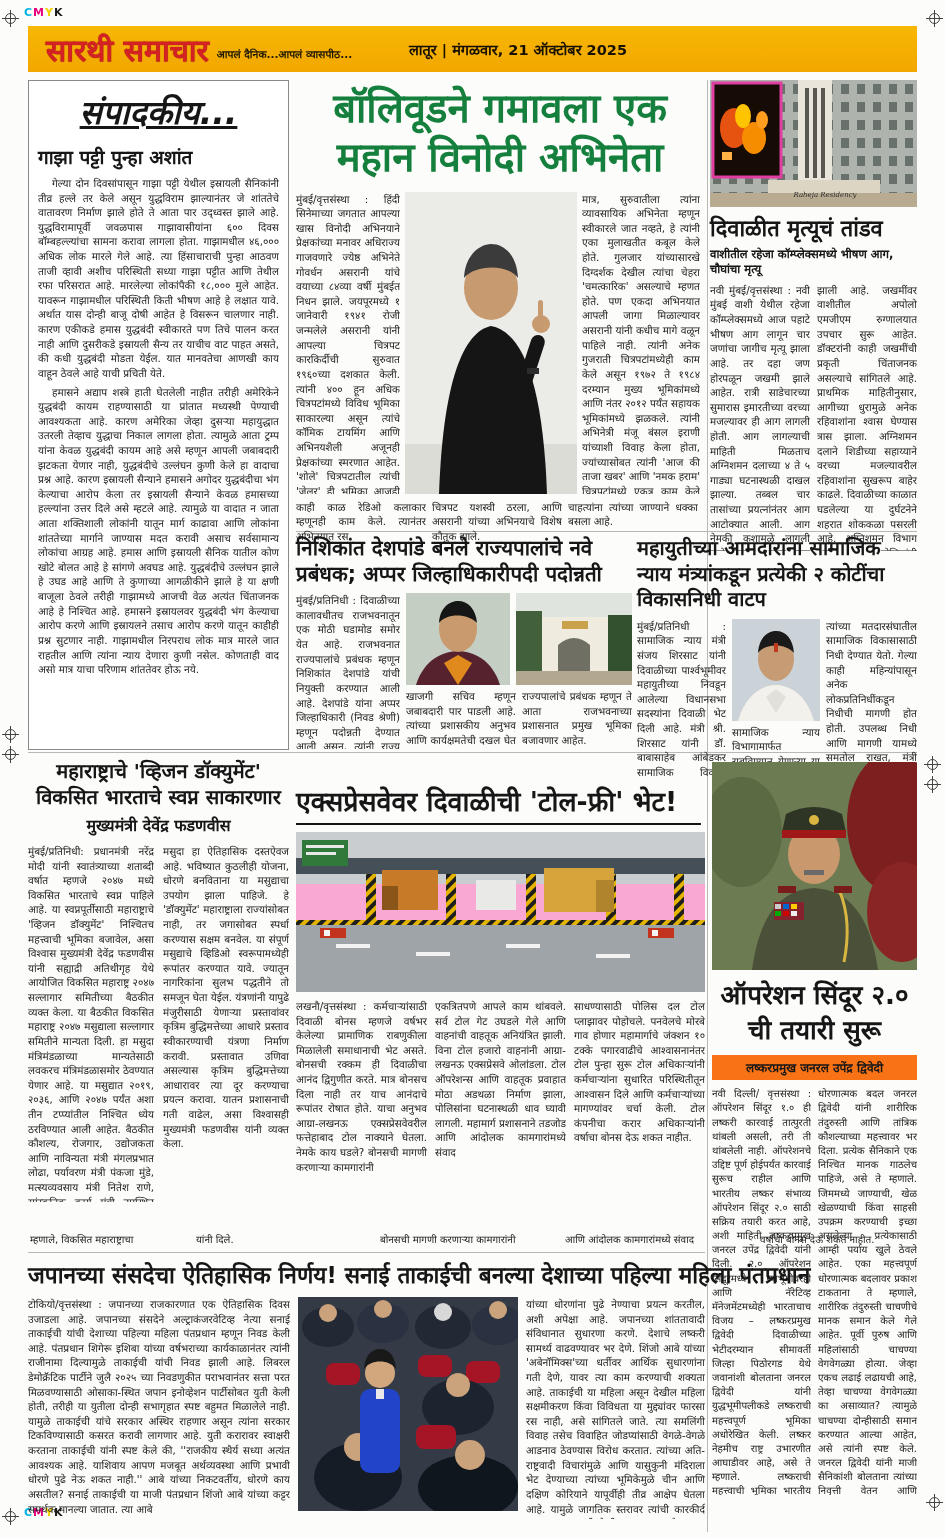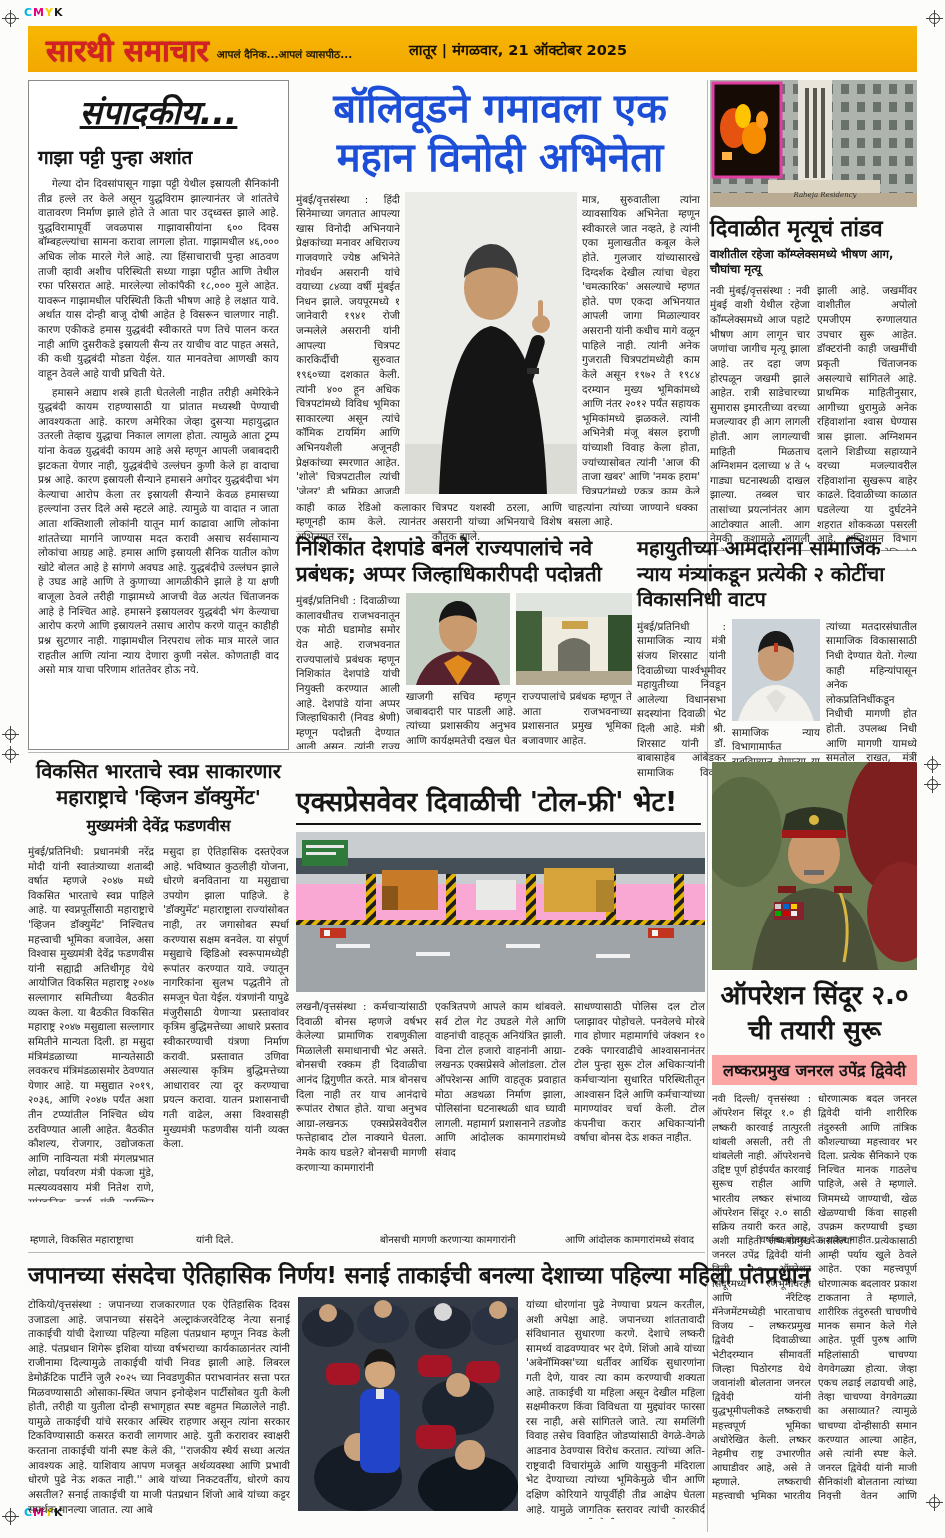--- a/index.html
+++ b/index.html
@@ -22,21 +22,21 @@
   .sq{display:inline-block;width:5px;height:5px;background:#181000;margin-right:5px;vertical-align:middle;}
   
   .ed-box{left:28px;top:80px;width:261px;height:670px;border:1.5px solid #8a8a8a;box-sizing:border-box;padding:6px 9px;background:#fff;}
   .ed-title{font-size:33px;font-weight:800;font-style:italic;text-align:center;text-decoration:underline;margin:2px 0 10px 0;}
   .ed-head{font-size:19px;font-weight:800;margin:0 0 6px 0;}
   .bodytxt{font-size:10.3px;line-height:1.42;text-align:justify;color:#1c1c1c;}
   .ed-box .bodytxt{height:560px;overflow:hidden;}
   .ed-box p{margin:0 0 4px 0;text-indent:14px;}
   
   .lead-art{left:296px;top:84px;width:408px;}
-  .lead-head{font-size:40px;line-height:1.22;font-weight:800;text-align:center;color:#1d4ed8;}
+  .lead-head{font-size:40px;line-height:1.22;font-weight:800;text-align:center;color:#15803d;}
   .cols{display:flex;gap:5px;margin-top:10px;}
   .col{overflow:hidden;}
   .photo{position:relative;overflow:hidden;background:#f9a8d4;}
   .photo svg{display:block;width:100%;height:100%;}
   .lead-c1{width:104px;height:302px;}
   .lead-ph{width:172px;height:302px;}
   .lead-c2{width:118px;height:302px;}
   .lead-foot .col{width:130px;height:52px;}
   .lead-foot{gap:6px;margin-top:6px;}
   
@@ -76,21 +76,21 @@
   
   .toll-art{left:296px;top:758px;width:409px;margin-top:24px;}
   .toll-head{font-size:27px;font-weight:800;padding-bottom:4px;border-bottom:2.5px solid #141414;white-space:nowrap;transform:scaleX(.99);transform-origin:left;}
   .toll-ph{width:409px;height:160px;margin-top:7px;}
   .toll-cols{gap:8px;margin-top:7px;align-items:flex-end;}
   .toll-cols .col{width:131px;height:232px;}
   
   .army-art{left:712px;top:762px;width:205px;}
   .army-ph{width:205px;height:208px;}
   .army-head{font-size:26px;font-weight:800;text-align:center;line-height:1.35;margin-top:8px;}
-  .army-sub{background:#fca5a5;font-size:16px;font-weight:800;text-align:center;padding:4px 2px;margin-top:7px;}
+  .army-sub{background:#f97316;font-size:12px;font-weight:800;text-align:center;padding:4px 2px;margin-top:7px;}
   .army-cols{gap:7px;margin-top:7px;}
   .army-cols .col{width:99px;height:408px;font-size:10px;}
   
   .jp-art{left:28px;top:1258px;width:677px;}
   .jp-head{font-size:23px;font-weight:800;white-space:nowrap;transform:scaleX(.985);transform-origin:left;}
   .jp-cols{gap:8px;margin-top:7px;}
   .jp-c1{width:262px;height:222px;}
   .jp-ph{width:220px;height:214px;}
   .jp-c2{width:179px;height:222px;}
   
@@ -274,22 +274,22 @@
         </svg>
       </div>
       <div class="bodytxt mla-midtxt">सामाजिक न्याय विभागामार्फत राबविण्यात येणाऱ्या या योजनेतून विविध वस्त्यांमध्ये विकासकामे केली जातात. ही योजना लोकप्रतिनिधींमार्फत राबविली जाते.</div>
     </div>
     <div class="col bodytxt mla-c2">त्यांच्या मतदारसंघातील सामाजिक विकासासाठी निधी देण्यात येतो. गेल्या काही महिन्यांपासून अनेक लोकप्रतिनिधींकडून निधीची मागणी होत होती. उपलब्ध निधी आणि मागणी यामध्ये समतोल राखत, मंत्री महोदयांनी यंदाच्या दिवाळीत आमदार, खासदार, मंत्री व इतर लोकप्रतिनिधींना हा निधी दिला. या निर्णयामुळे दलित वस्त्यांमधील विकासकामांना गती मिळणार असल्याचे मंत्री श्री. शिरसाट यांनी सांगितले.</div>
   </div>
 </div>
 
 <div class="abs vis-art">
   <div class="vis-head">
+    <div>महाराष्ट्राचे 'व्हिजन डॉक्युमेंट'</div>
     <div>विकसित भारताचे स्वप्न साकारणार</div>
-    <div>महाराष्ट्राचे 'व्हिजन डॉक्युमेंट'</div>
   </div>
   <div class="vis-sub">मुख्यमंत्री देवेंद्र फडणवीस</div>
   <div class="cols vis-cols">
     <div class="col bodytxt">मुंबई/प्रतिनिधी: प्रधानमंत्री नरेंद्र मोदी यांनी स्वातंत्र्याच्या शताब्दी वर्षात म्हणजे २०४७ मध्ये विकसित भारताचे स्वप्न पाहिले आहे. या स्वप्नपूर्तीसाठी महाराष्ट्राचे 'व्हिजन डॉक्युमेंट' निश्चितच महत्त्वाची भूमिका बजावेल, असा विश्वास मुख्यमंत्री देवेंद्र फडणवीस यांनी सह्याद्री अतिथीगृह येथे आयोजित विकसित महाराष्ट्र २०४७ सल्लागार समितीच्या बैठकीत व्यक्त केला. या बैठकीत विकसित महाराष्ट्र २०४७ मसुद्याला सल्लागार समितीने मान्यता दिली. हा मसुदा मंत्रिमंडळाच्या मान्यतेसाठी लवकरच मंत्रिमंडळासमोर ठेवण्यात येणार आहे. या मसुद्यात २०१९, २०३६, आणि २०४७ पर्यंत अशा तीन टप्प्यांतील निश्चित ध्येय ठरविण्यात आली आहेत. बैठकीत कौशल्य, रोजगार, उद्योजकता आणि नाविन्यता मंत्री मंगलप्रभात लोढा, पर्यावरण मंत्री पंकजा मुंडे, मत्स्यव्यवसाय मंत्री नितेश राणे, सांस्कृतिक कार्य मंत्री उपस्थित होते. मुख्यमंत्री देवेंद्र फडणवीस म्हणाले, विकसित महाराष्ट्राचा</div>
     <div class="col bodytxt">मसुदा हा ऐतिहासिक दस्तऐवज आहे. भविष्यात कुठलीही योजना, धोरणे बनविताना या मसुद्याचा उपयोग झाला पाहिजे. हे 'डॉक्युमेंट' महाराष्ट्राला राज्यांसोबत नाही, तर जगासोबत स्पर्धा करण्यास सक्षम बनवेल. या संपूर्ण मसुद्याचे व्हिडिओ स्वरूपामध्येही रूपांतर करण्यात यावे. ज्यातून नागरिकांना सुलभ पद्धतीने तो समजून घेता येईल. यंत्रणांनी यापुढे मंजुरीसाठी येणाऱ्या प्रस्तावांवर कृत्रिम बुद्धिमत्तेच्या आधारे प्रस्ताव स्वीकारण्याची यंत्रणा निर्माण करावी. प्रस्तावात उणिवा असल्यास कृत्रिम बुद्धिमत्तेच्या आधारावर त्या दूर करण्याचा प्रयत्न करावा. यातन प्रशासनाची गती वाढेल, असा विश्वासही मुख्यमंत्री फडणवीस यांनी व्यक्त केला.</div>
   </div>
 </div>
 
 <div class="abs toll-art">
   <div class="toll-head">एक्सप्रेसवेवर दिवाळीची 'टोल-फ्री' भेट!</div>

